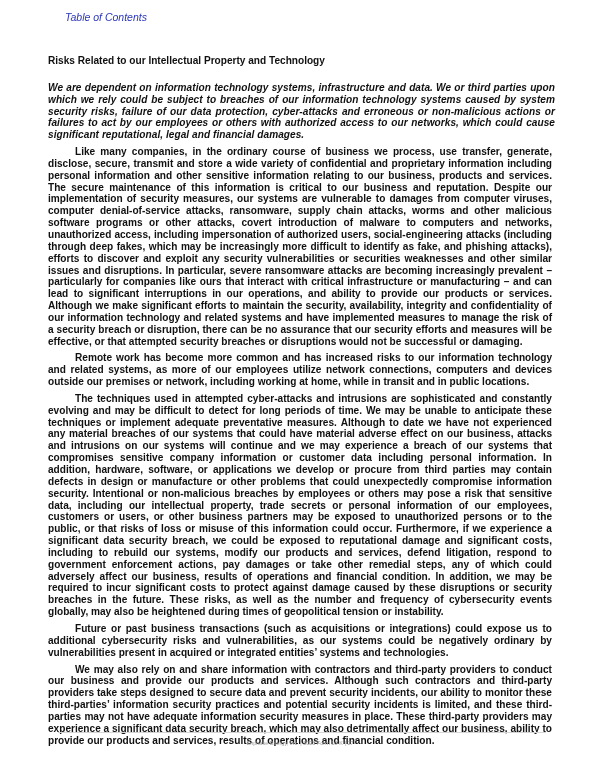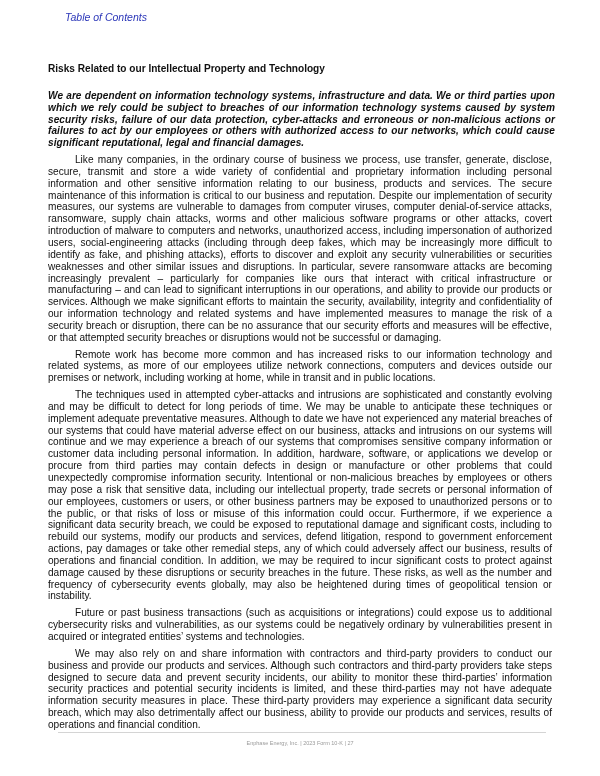--- a/index.html
+++ b/index.html
@@ -30,32 +30,33 @@
       position: absolute;
       left: 48px;
       top: 51px;
       width: 507px;
       font-size: 10.1px;
       line-height: 11.85px;
       text-align: justify;
     }
     .section-title {
       font-weight: bold;
-      margin: 12px 0 2px 0;
+      margin: 4px 0 2px 0;
       font-size: 10.1px;
     }
     .risk-heading {
       font-weight: bold;
       font-style: italic;
       margin: 15px 0 5px 0;
       letter-spacing: 0.05px;
     }
     .para {
       margin: 0 3px 5px 0;
       text-indent: 27px;
+      font-weight: bold;
     }
     .footer-rule {
       position: absolute;
       left: 58px;
       width: 488px;
       top: 732px;
       height: 0;
       border-top: 1px solid #d4d4d4;
     }
     .footer-text {

